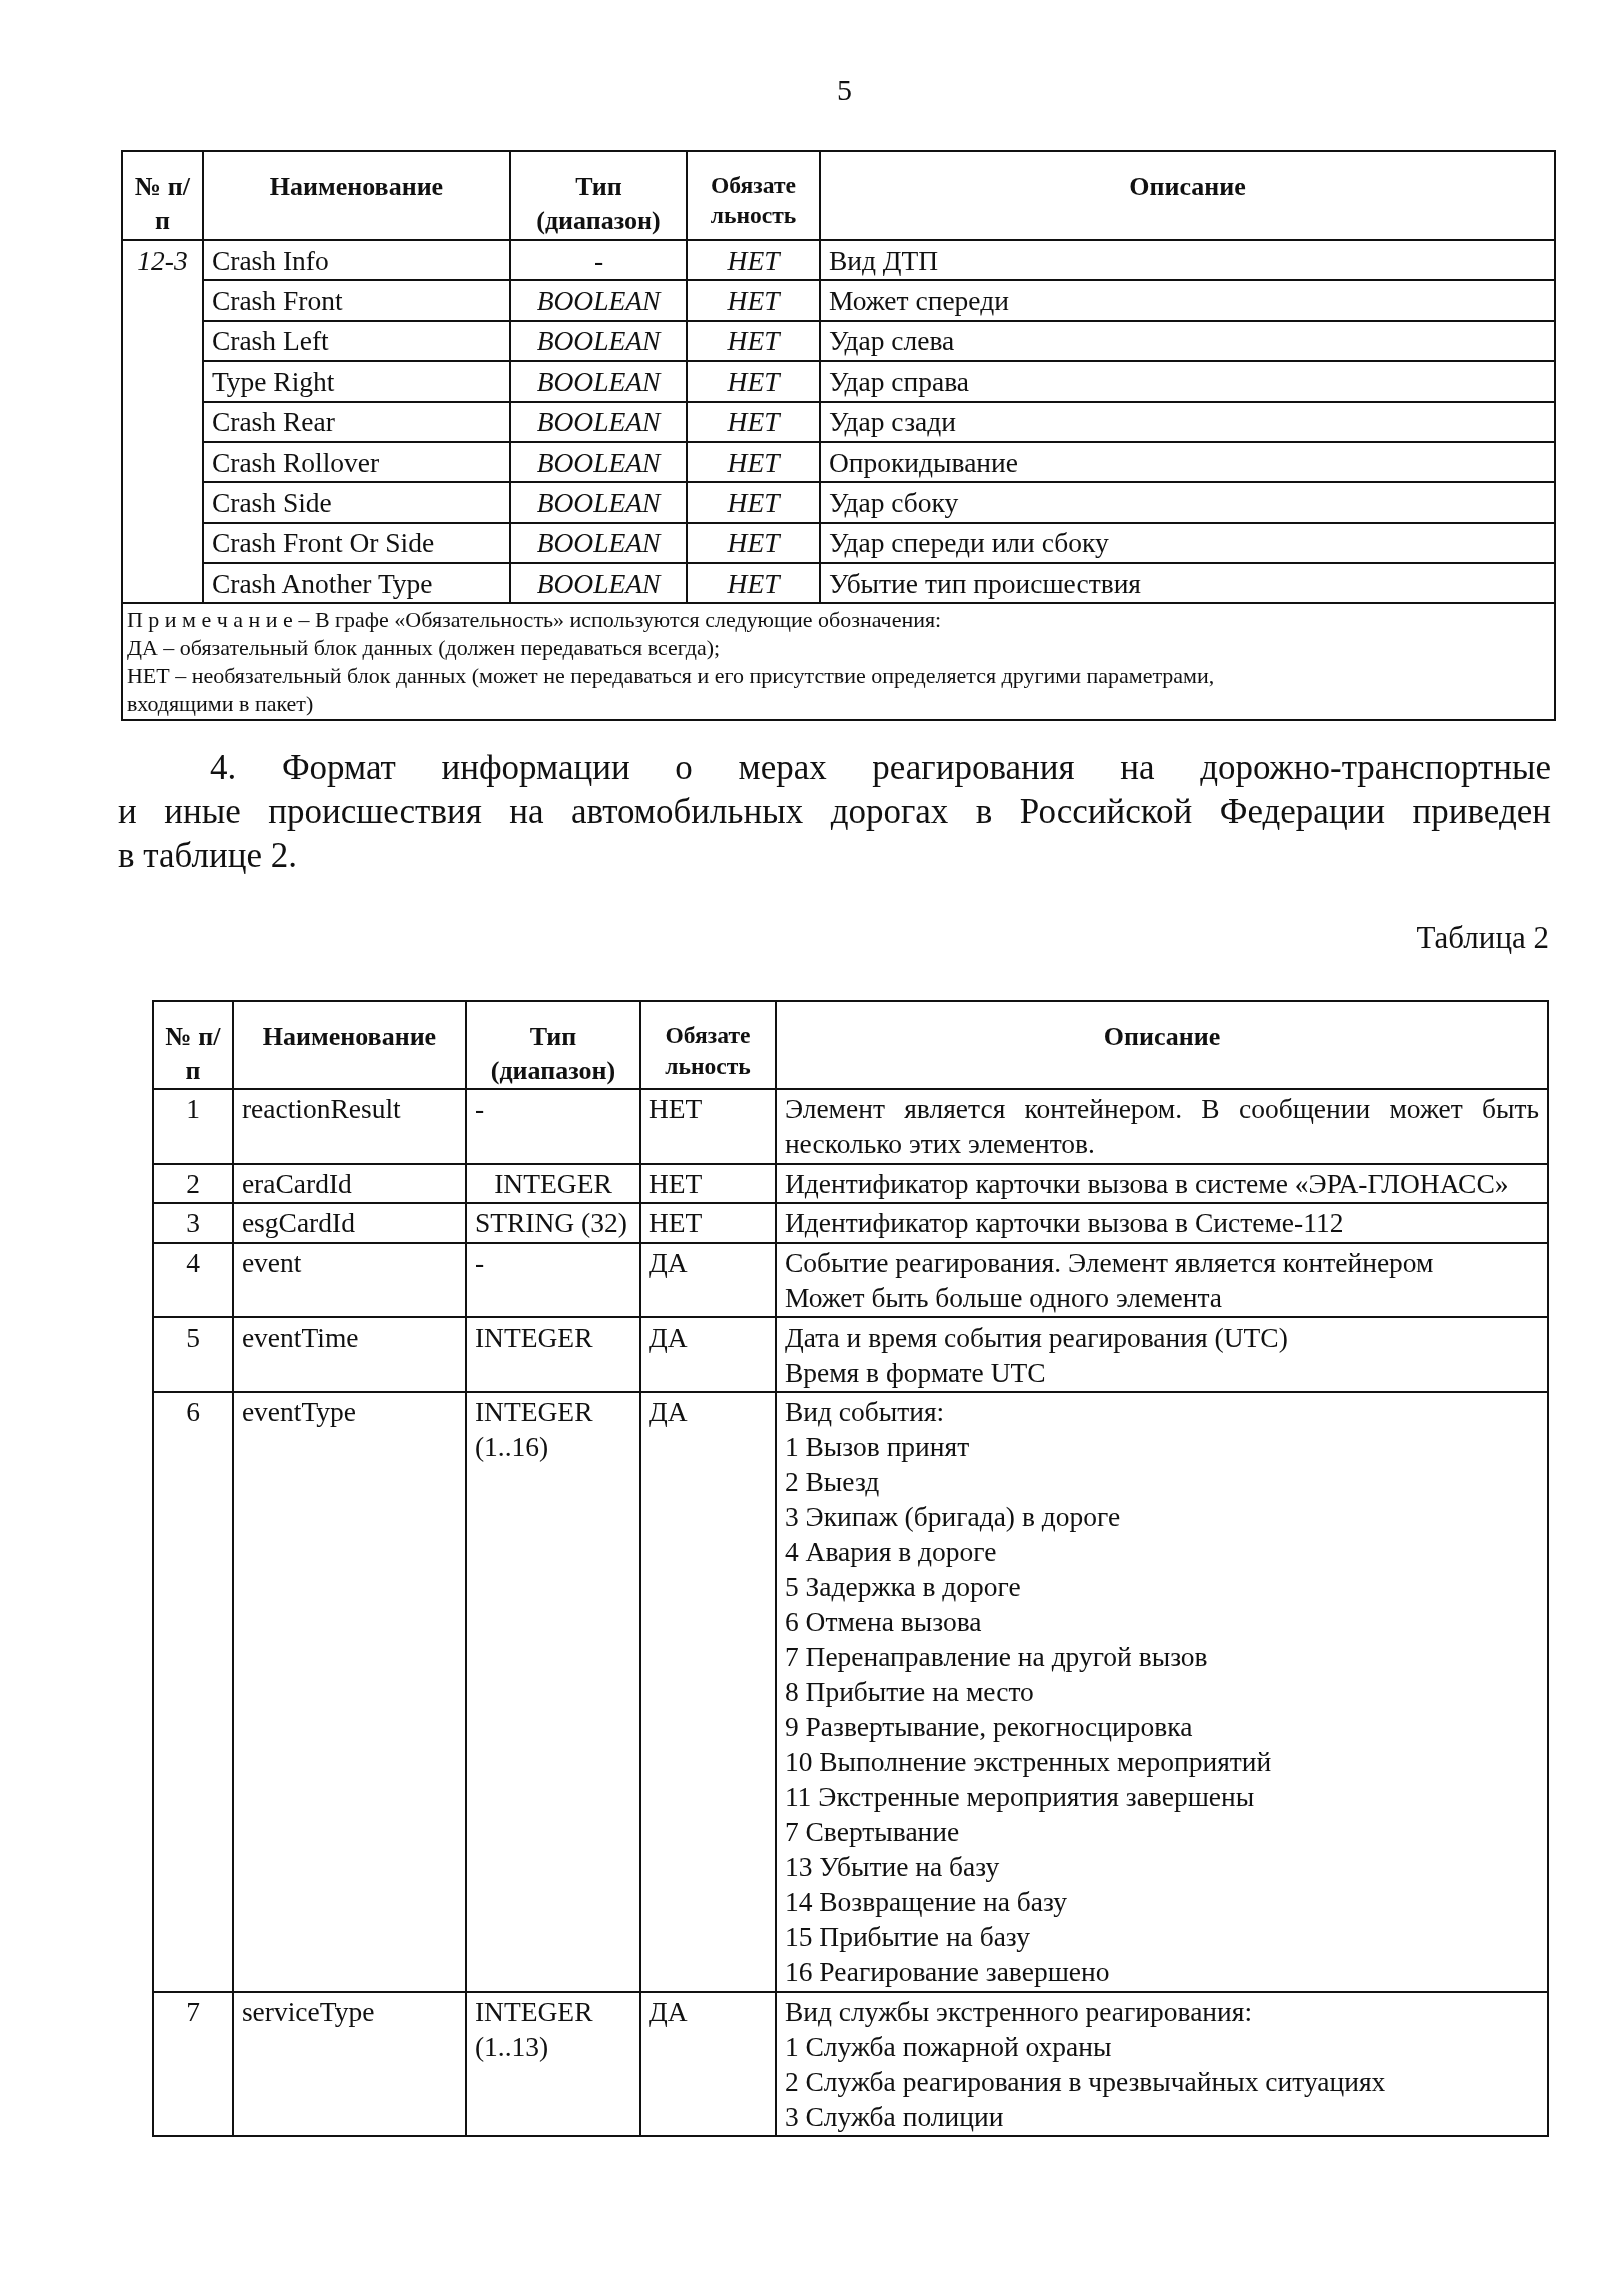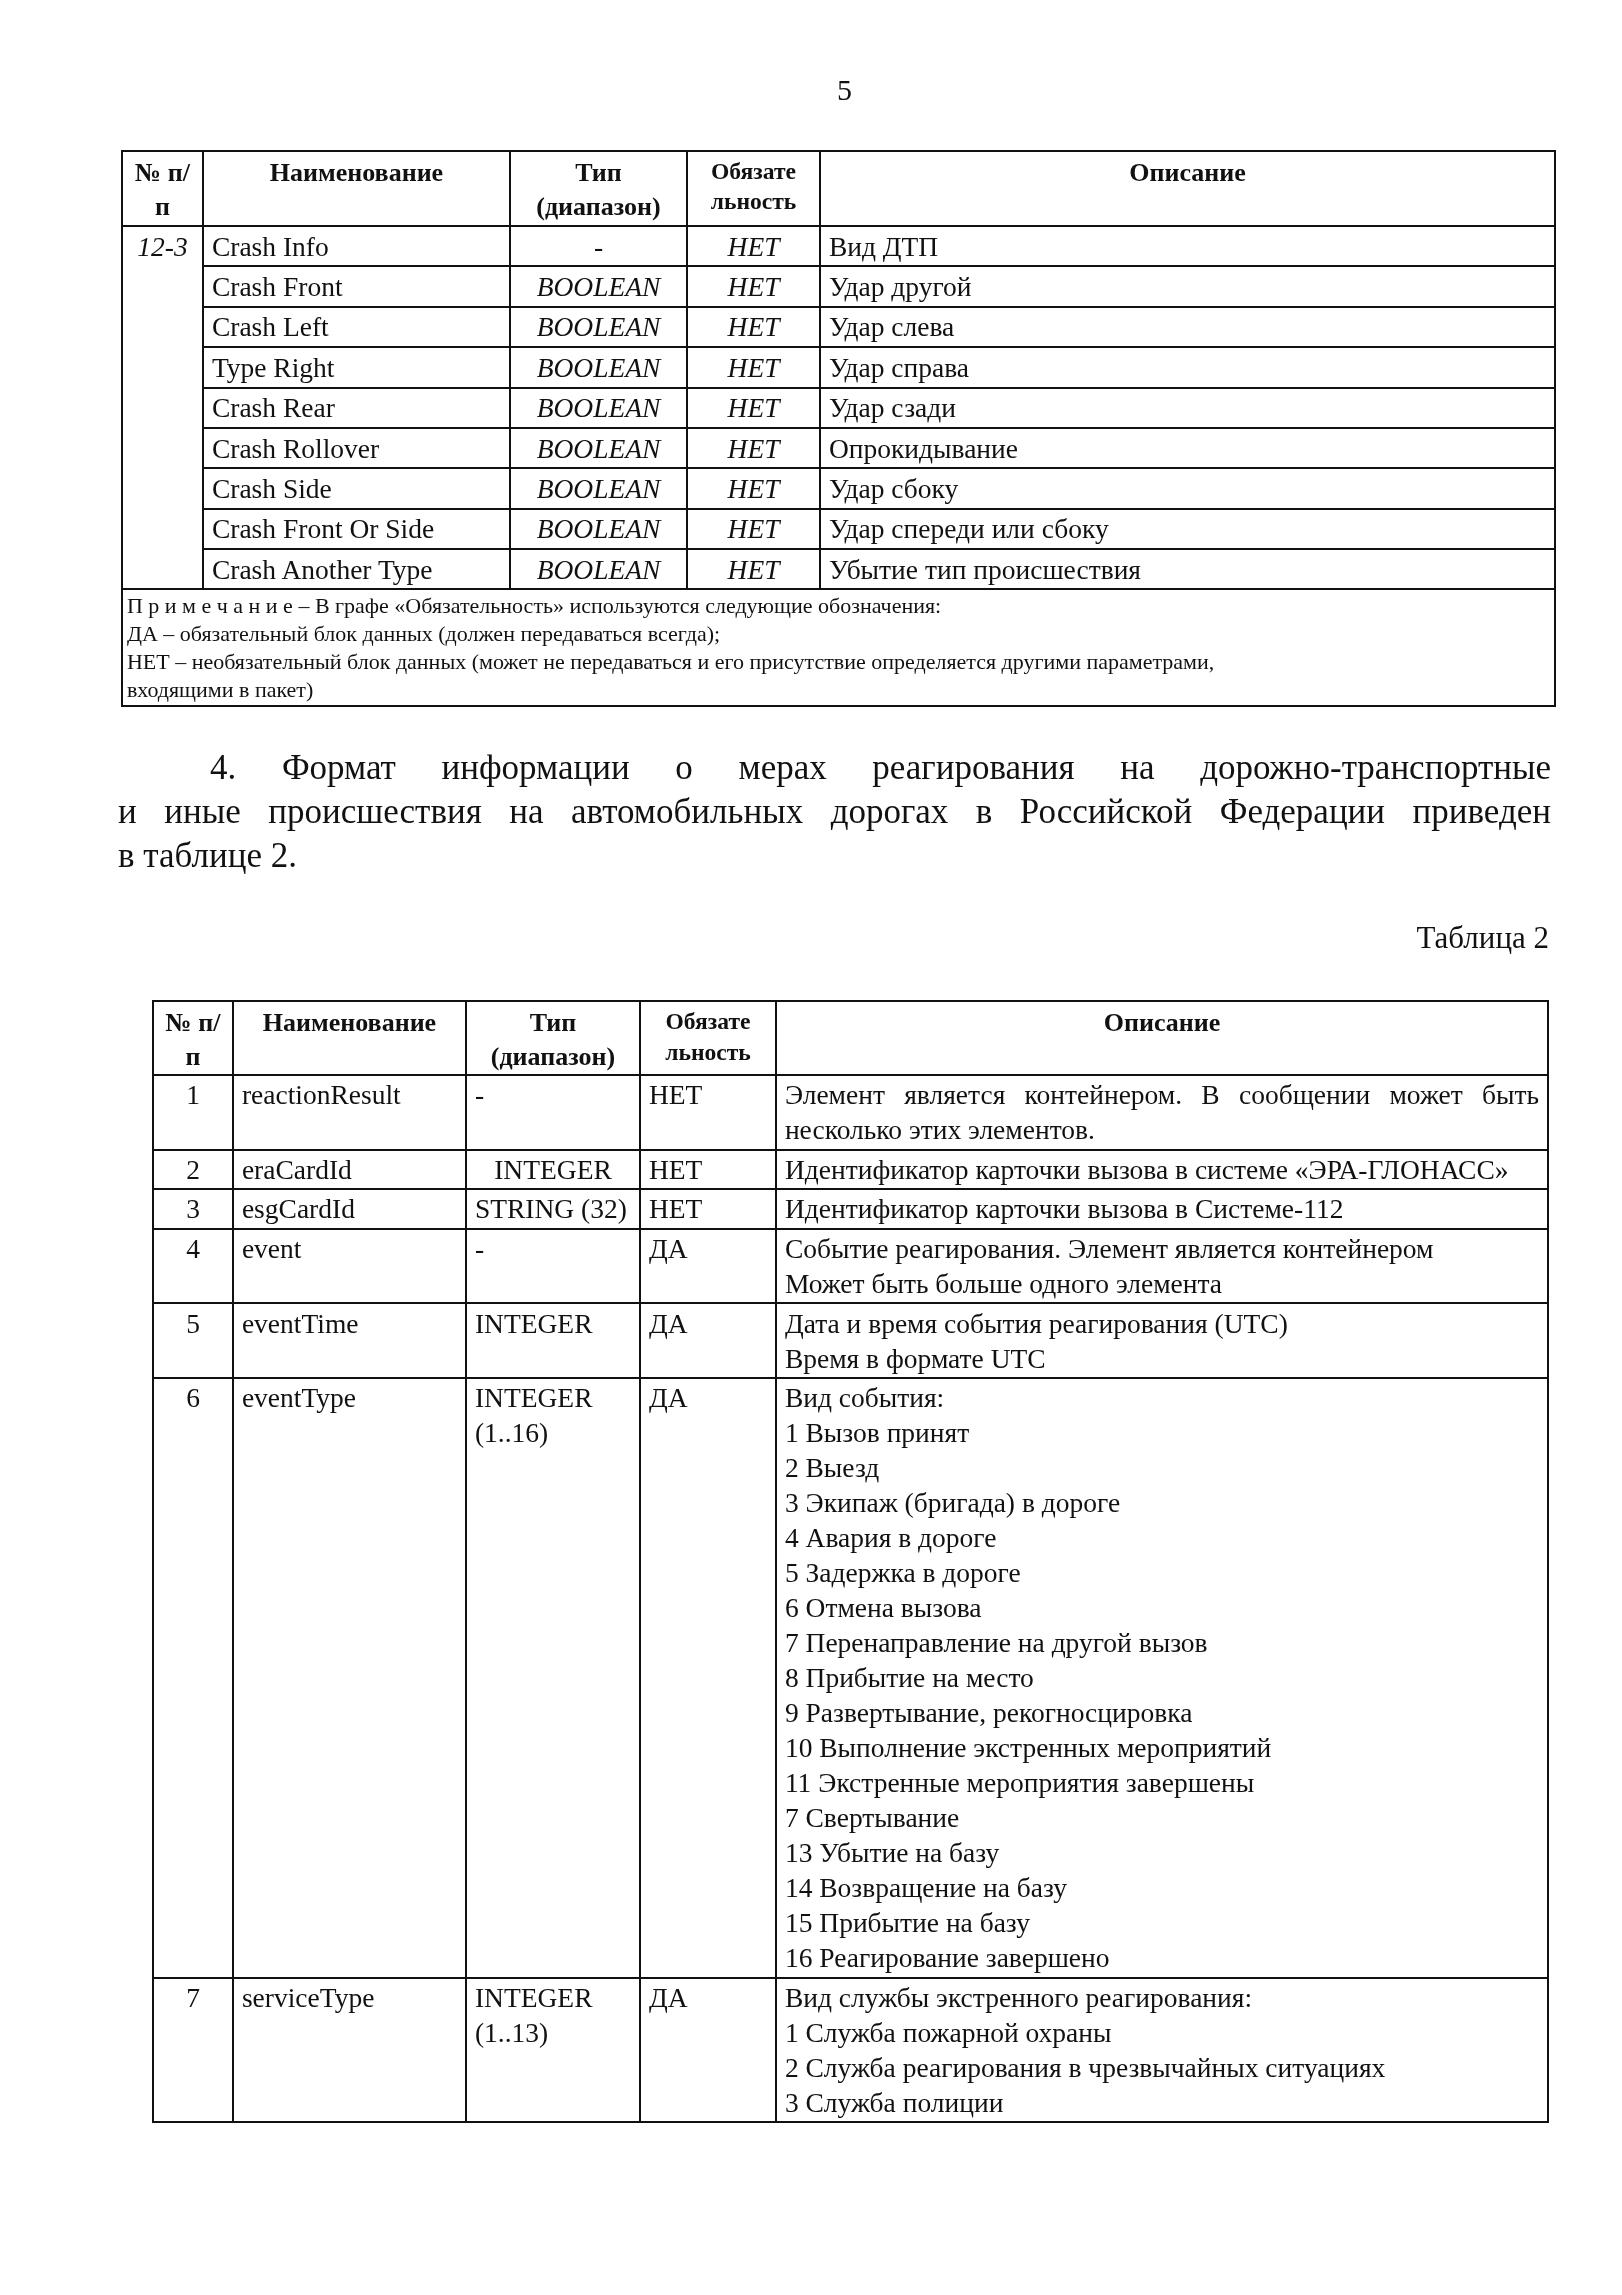--- a/index.html
+++ b/index.html
@@ -1,21 +1,21 @@
 <!DOCTYPE html>
 <html style="font-size:10.5px"><head>
 <meta charset="utf-8">
 <style>
   html, body { margin:0; padding:0; background:#ffffff; }
   body { width:1622px; height:2295px; position:relative; overflow:hidden;
          font-family:"Liberation Serif", "DejaVu Serif", serif; color:#111; }
   .pagenum { position:absolute; left:837px; top:73px; font-size:30px; }
   table { border-collapse:collapse; position:absolute; table-layout:fixed; }
   td, th { border:2px solid #111; vertical-align:top; padding:0 7.9px; }
-  th { font-weight:bold; font-size:26px; line-height:34px; vertical-align:top; padding-top:4px; }
+  th { font-weight:bold; font-size:26px; line-height:34px; vertical-align:top; padding-top:18px; }
   
   #t1 { left:121px; top:150px; width:1435px; }
   #t1 td { font-size:27.5px; line-height:37px; height:37px; padding-top:0.7px; padding-bottom:0.7px; }
   #t1 th.narrow { font-size:23.6px; line-height:30px; }
   #t1 td.c { text-align:center;font-style:italic; }
   #t1 td.note { font-size:22px; line-height:28px; padding:1.3px 3.9px; }
   
   .para { position:absolute; left:190px; top:746px; width:1361px; font-size:35px; line-height:44px;
           text-align:justify; }
   .para .l1 { display:block; text-align:justify; text-align-last:justify;margin-left:20px; }
@@ -57,21 +57,21 @@
         <td class="c" rowspan="9">12-3</td>
         <td>Crash Info</td>
         <td class="c">-</td>
         <td class="c">НЕТ</td>
         <td>Вид ДТП</td>
       </tr>
       <tr>
         <td>Crash Front</td>
         <td class="c">BOOLEAN</td>
         <td class="c">НЕТ</td>
-        <td>Удар другой</td>
+        <td>Может спереди</td>
       </tr>
       <tr>
         <td>Crash Left</td>
         <td class="c">BOOLEAN</td>
         <td class="c">НЕТ</td>
         <td>Удар слева</td>
       </tr>
       <tr>
         <td>Type Right</td>
         <td class="c">BOOLEAN</td>

